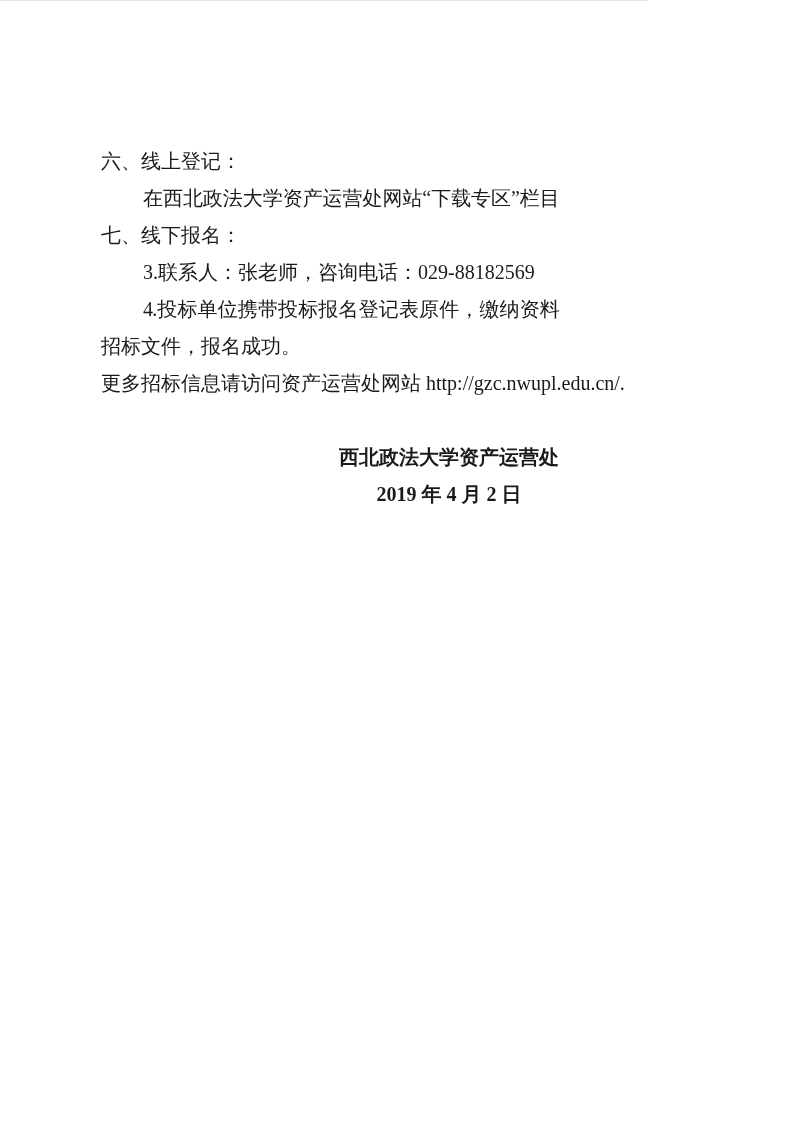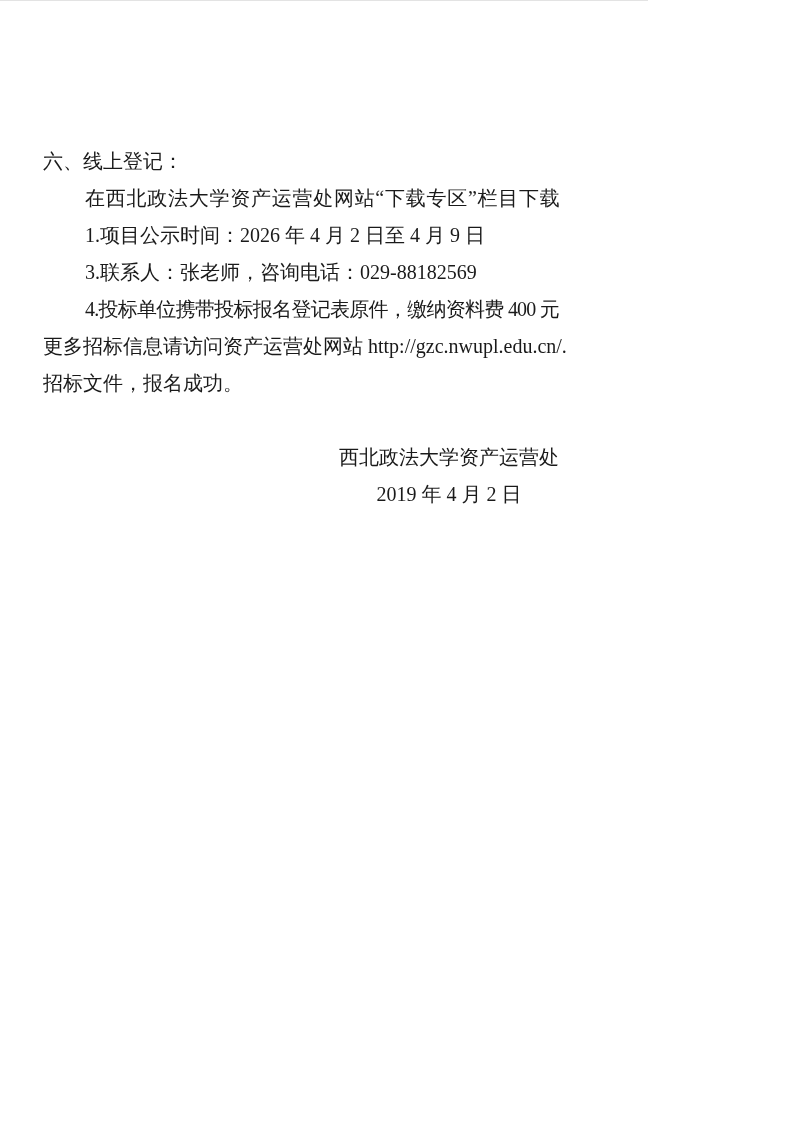--- a/index.html
+++ b/index.html
@@ -7,21 +7,21 @@
     padding: 0;
     background: #ffffff;
   }
   .page {
     position: relative;
     width: 648px;
     height: 1122px;
     box-sizing: border-box;
     background: #ffffff;
     border-top: 1px solid #e3e3e3;
-    padding: 142px 89px 0 43px;
+    padding: 142px 89px 0 101px;
     font-family: "Liberation Serif", serif;
     color: #1a1a1a;
     overflow: hidden;
   }
   .doc-line {
     font-size: 20px;
     line-height: 37px;
     height: 37px;
     white-space: nowrap;
   }
@@ -39,45 +39,46 @@
     height: 37px;
   }
   .signature {
     width: -moz-fit-content;
     width: fit-content;
     margin-left: auto;
     text-align: center;
   }
   .signature .doc-line {
     text-align: center;
+    font-weight: bold;
   }
 </style>
 </head>
 <body>
 
 <div class="page">
 
   <div class="doc-line">六、线上登记：</div>
 
   <div class="doc-line indent justify">在西北政法大学资产运营处网站“下载专区”栏目下载《西北政法</div>
 
 
 
+  <div class="doc-line">七、线下报名：</div>
 
-  <div class="doc-line indent">1.项目公示时间：2026 年 4 月 2 日至 4 月 9 日</div>
 
 
 
   <div class="doc-line indent">3.联系人：张老师，咨询电话：029-88182569</div>
 
   <div class="doc-line indent justify">4.投标单位携带投标报名登记表原件，缴纳资料费 400 元后获取</div>
 
+  <div class="doc-line">招标文件，报名成功。</div>
+
   <div class="doc-line">更多招标信息请访问资产运营处网站 http://gzc.nwupl.edu.cn/.</div>
-
-  <div class="doc-line">招标文件，报名成功。</div>
 
   <div class="spacer"></div>
 
   <div class="signature">
     <div class="doc-line">西北政法大学资产运营处</div>
     <div class="doc-line">2019 年 4 月 2 日</div>
   </div>
 
 </div>
 

